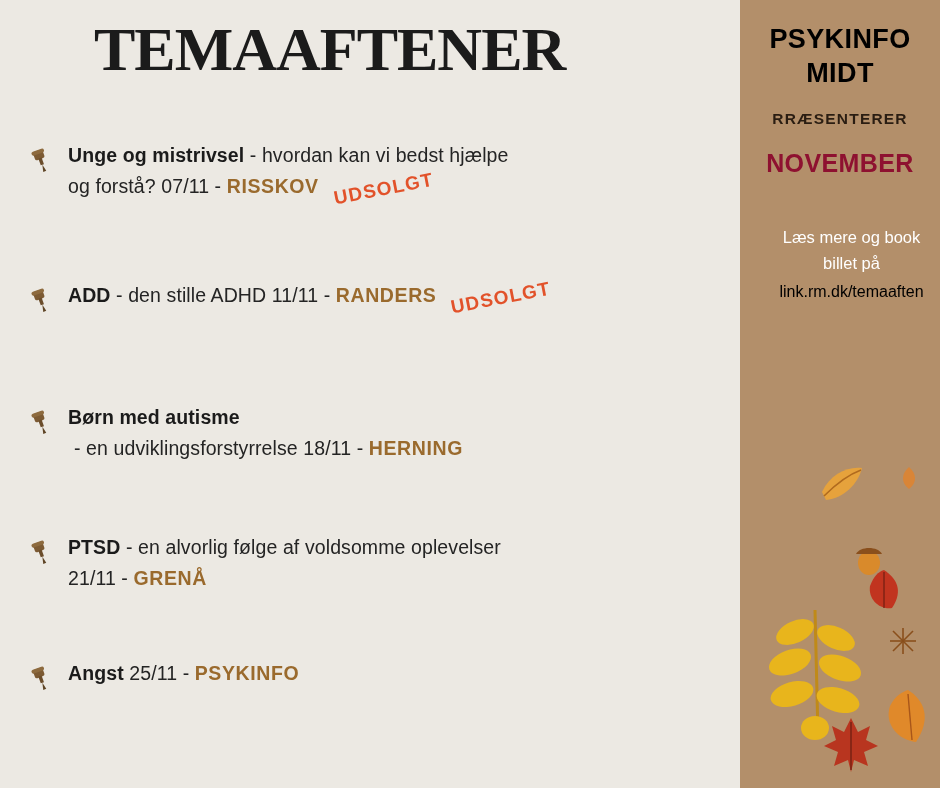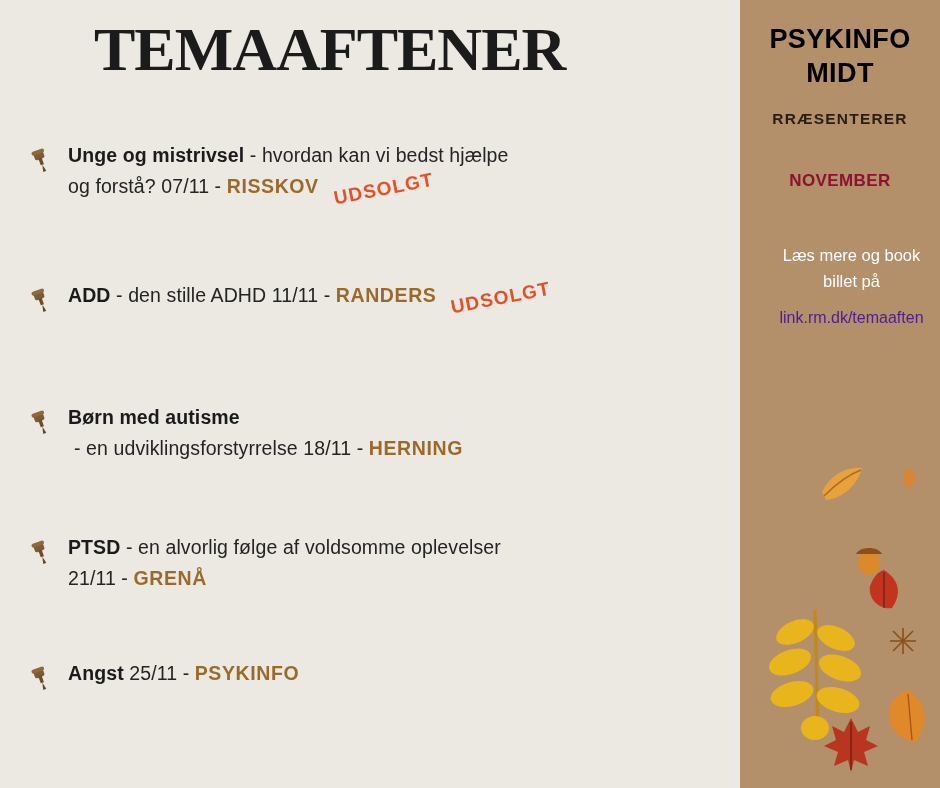--- a/index.html
+++ b/index.html
@@ -110,40 +110,40 @@
     letter-spacing: 0.4px;
   }
   .presents {
     margin-top: 20px;
     font-weight: bold;
     font-size: 15.5px;
     letter-spacing: 1.2px;
     color: #2a1d12;
   }
   .month {
-    margin-top: 36px;
-    font-weight: bold;
-    font-size: 17px;
+    margin-top: 18px;
+    font-weight: bold;
+    font-size: 25px;
     line-height: 34px;
     color: #8e1130;
     letter-spacing: 0.4px;
   }
   .book-text {
     margin-top: 44px;
     font-size: 16.5px;
     line-height: 26px;
     color: #ffffff;
     padding-left: 23px;
   }
   .book-link {
     display: block;
-    margin-top: 12px;
+    margin-top: 4px;
     font-size: 16px;
     line-height: 24px;
-    color: #4c1d95;
+    color: #000000;
     font-weight: normal;
     text-decoration: none;
     white-space: nowrap;
   }
   
   .leaf {
     position: absolute;
     z-index: 1;
     pointer-events: none;
   }

